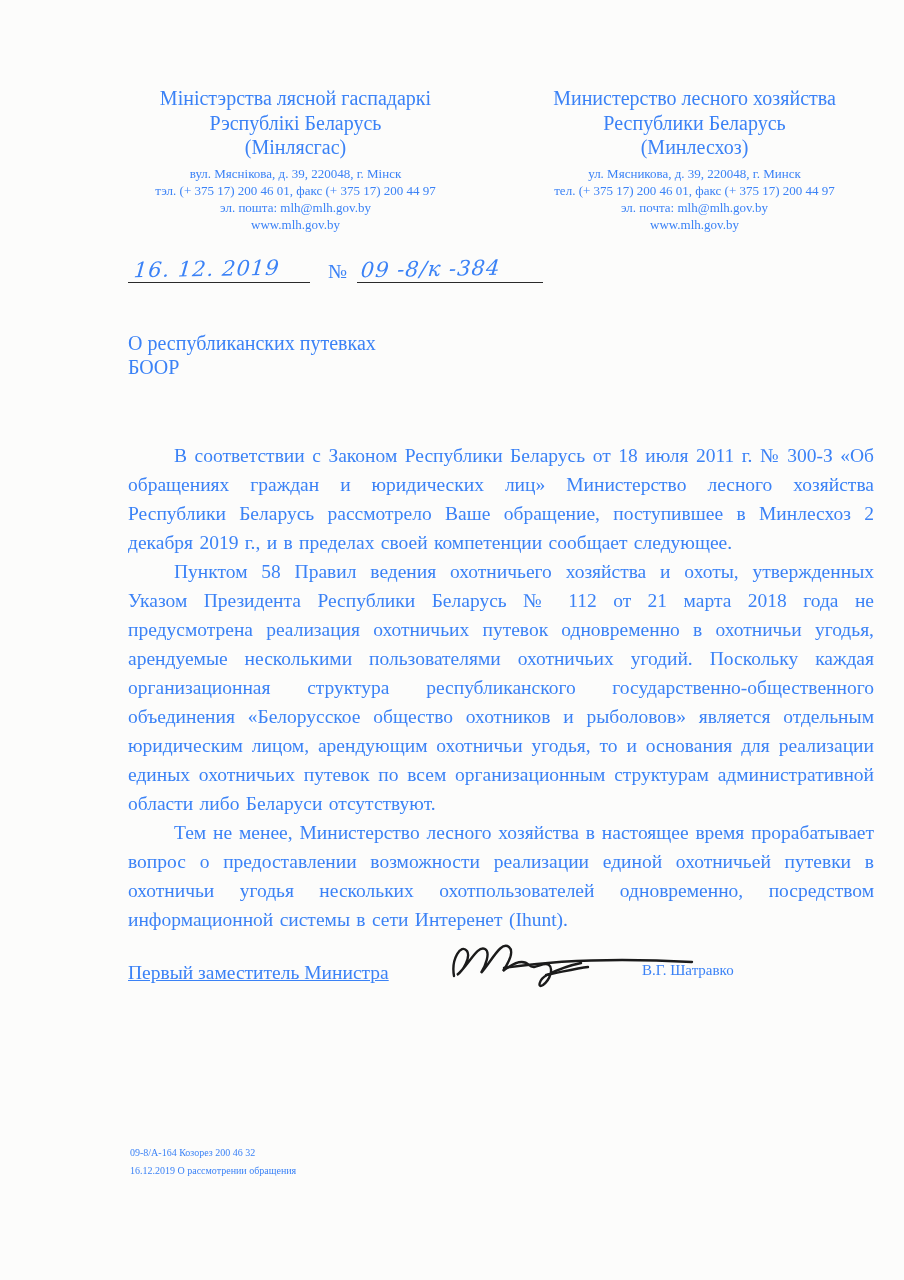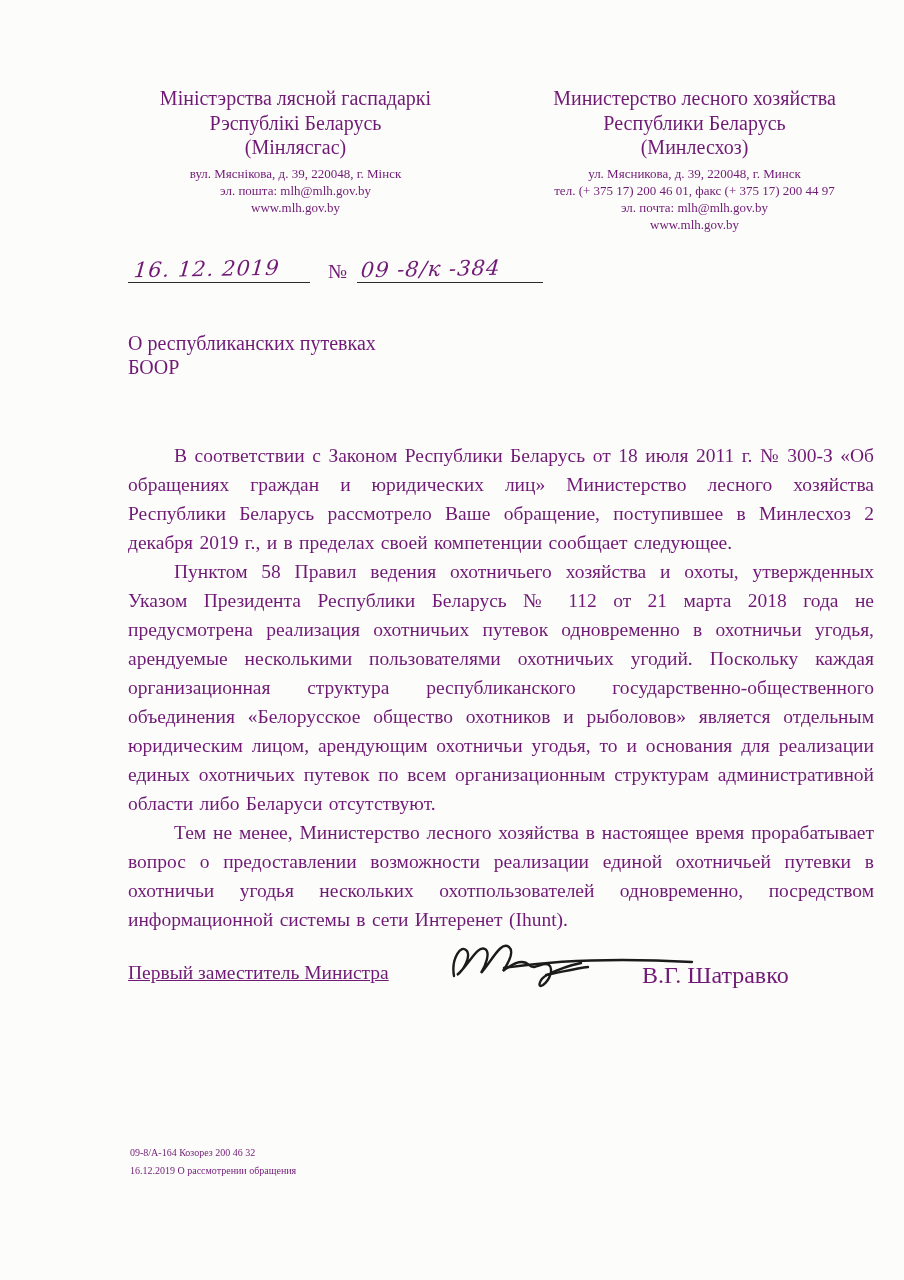--- a/index.html
+++ b/index.html
@@ -2,21 +2,21 @@
 <html><head>
 <meta charset="utf-8">
 <style>
   html,body { margin:0; padding:0; }
   body { background:#e8e8e8; }
   .page {
     position:relative;
     width:904px; height:1280px;
     margin:0 auto;
     background:#fcfcfb;
-    color:#701a75;
+    color:#3b82f6;
     font-family:"Liberation Serif", serif;
     overflow:hidden;
   }
   
   .letterhead {
     display:flex;
     justify-content:space-between;
     padding:86px 10px 0 96px;
   }
   .org { width:404px; text-align:center; }
@@ -50,39 +50,40 @@
     margin:0;
     font-size:19.5px;
     line-height:29px;
     text-align:justify;
     text-indent:46px;
     word-spacing:1.5px;
   }
   
   .sig-row { position:relative; height:64px; margin:12px 0 0 128px; }
   .sig-title { position:absolute; left:0; top:16px; font-size:19.5px;text-decoration:underline; }
-  .sig-name { position:absolute; left:514px; top:16px; font-size:24px; }
+  .sig-name { position:absolute; left:514px; top:16px; font-size:15px; }
   .sig-svg { position:absolute; left:318px; top:-12px; }
   
   .footer { position:absolute; left:130px; top:1144px; font-size:10px; line-height:17.5px; }
 </style>
 </head>
 <body>
 
 <div class="page">
 
   <header class="letterhead">
     <div class="org">
       <div class="org-name">
         <div>Міністэрства лясной гаспадаркі</div>
         <div>Рэспублікі Беларусь</div>
         <div>(Мінлясгас)</div>
       </div>
       <div class="org-addr">
         <div>вул. Мяснікова, д. 39, 220048, г. Мінск</div>
+        <div>тэл. (+ 375 17) 200 46 01, факс (+ 375 17) 200 44 97</div>
         <div>эл. пошта: mlh@mlh.gov.by</div>
         <div>www.mlh.gov.by</div>
       </div>
     </div>
     <div class="org">
       <div class="org-name">
         <div>Министерство лесного хозяйства</div>
         <div>Республики Беларусь</div>
         <div>(Минлесхоз)</div>
       </div>

